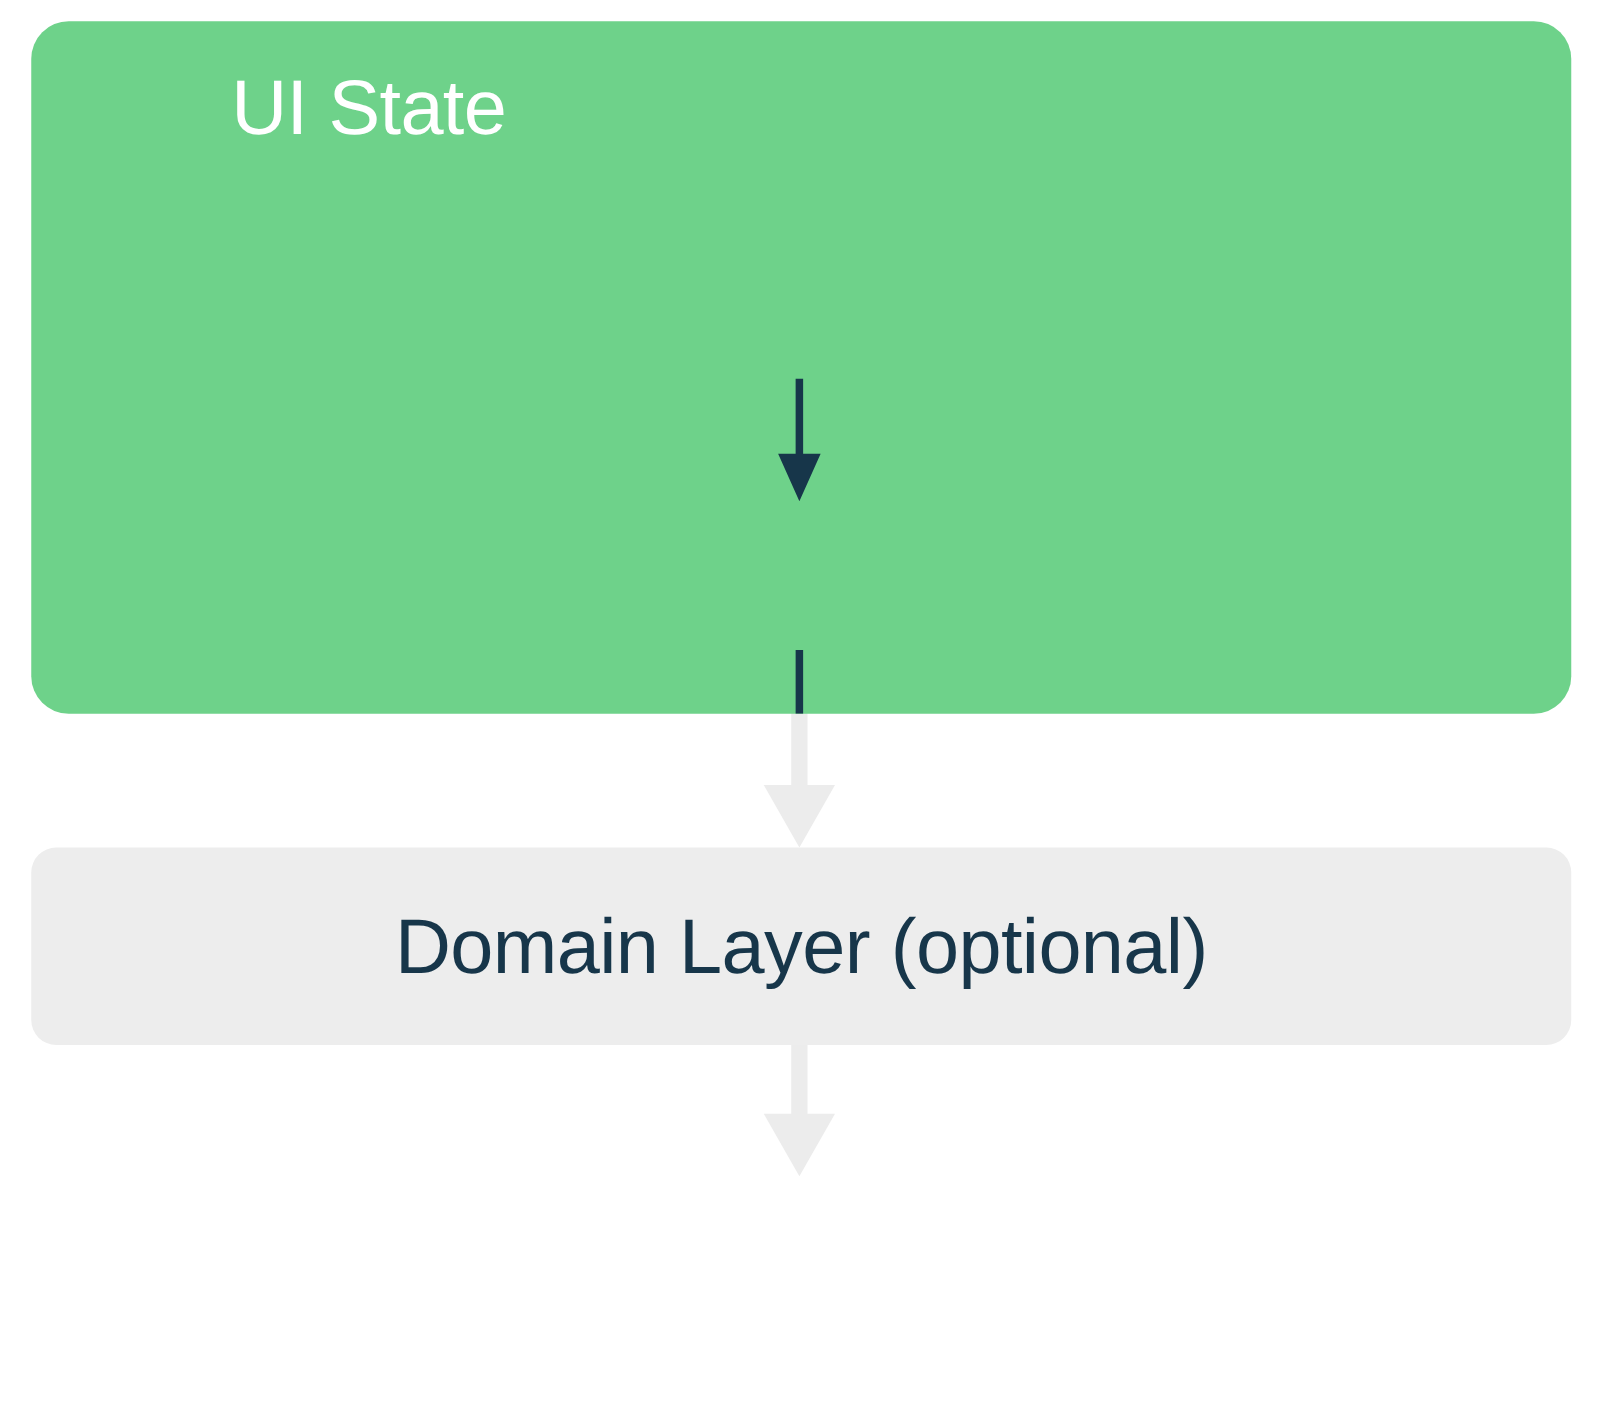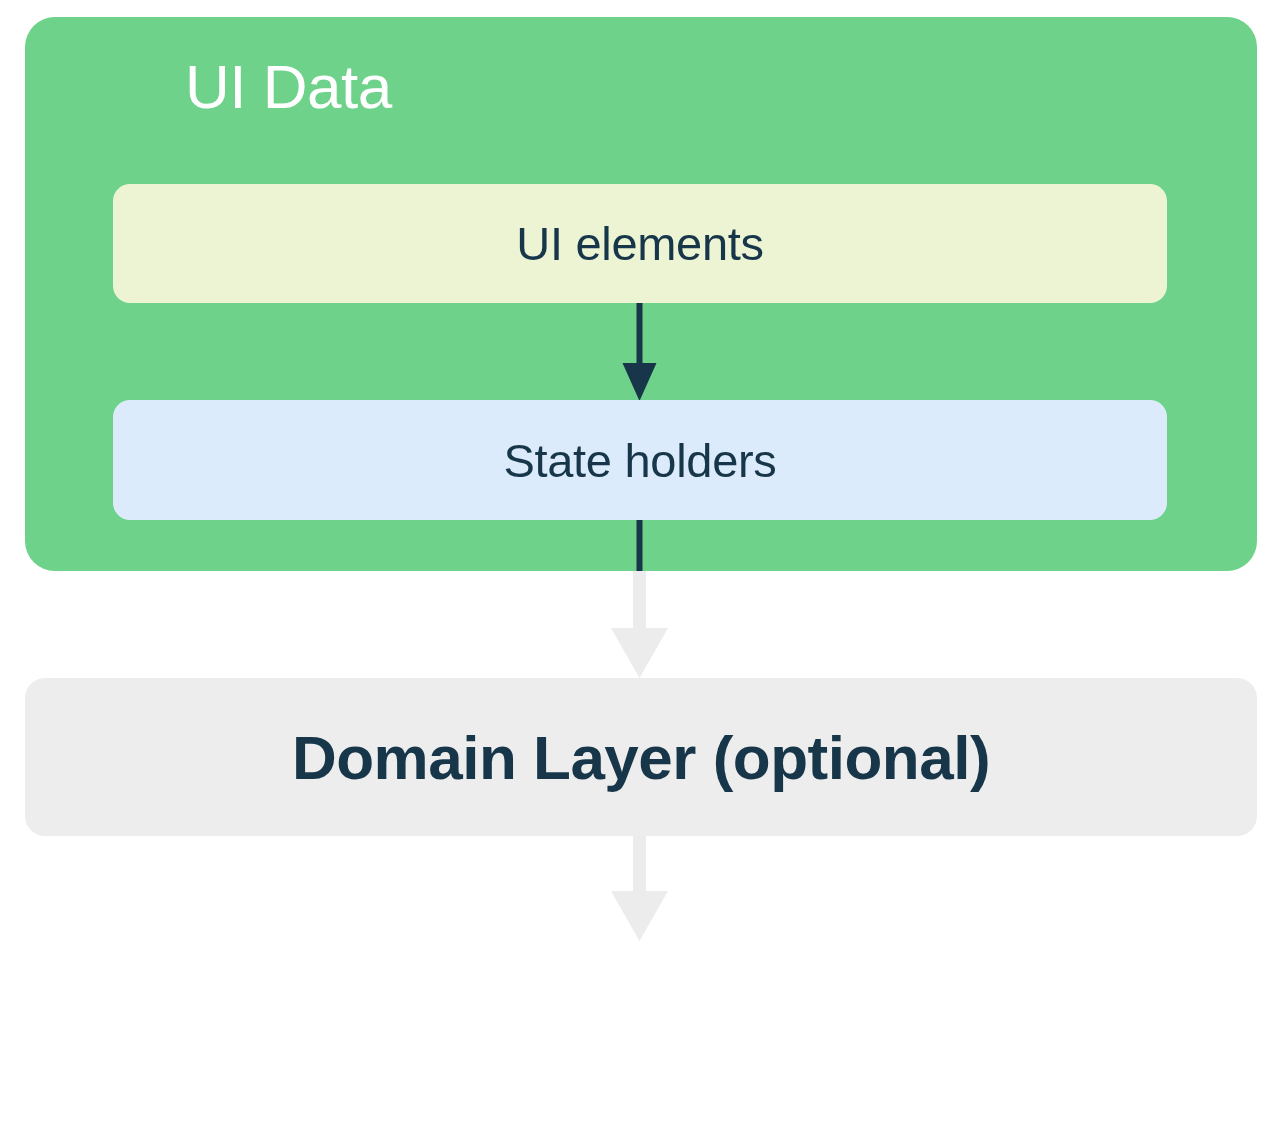--- a/index.html
+++ b/index.html
@@ -90,56 +90,49 @@
   }
   .layer-box-label {
     font-size: 62px;
     color: #17364a;
     letter-spacing: -0.5px;
     white-space: nowrap;
   }
   .domain-layer-box {
     top: 678px;
     height: 158px;
-    font-weight: bold;
   }
   .data-layer-box {
     top: 941px;
     height: 167px;
   }
 </style>
 </head>
 <body>
 
 <div id="diagram-root">
 
   <svg class="arrow" width="1280" height="1133" viewBox="0 0 1280 1133" aria-hidden="true">
 
     <path d="M 633 560 L 646 560 L 646 628 L 668 628 L 639.5 678 L 611 628 L 633 628 Z" fill="#ececec"></path>
 
     <path d="M 633 836 L 646 836 L 646 891 L 668 891 L 639.5 941 L 611 891 L 633 891 Z" fill="#ececec"></path>
   </svg>
 
   <div class="ui-layer-container">
 
-    <div class="ui-layer-title">UI Data</div>
+    <div class="ui-layer-title">UI State</div>
 
     <svg class="arrow" width="1232" height="554" viewBox="0 0 1232 554" aria-hidden="true">
       <path d="M 611.5 286 L 617.5 286 L 617.5 346 L 631.5 346 L 614.5 384 L 597.5 346 L 611.5 346 Z" fill="#17364a"></path>
 
       <rect x="611.5" y="503" width="6" height="51" fill="#17364a"></rect>
     </svg>
 
-    <div class="inner-box ui-elements-box">
-      <span class="inner-box-label">UI elements</span>
-    </div>
 
-    <div class="inner-box state-holders-box">
-      <span class="inner-box-label">State holders</span>
-    </div>
 
   </div>
 
   <div class="layer-box domain-layer-box">
     <span class="layer-box-label">Domain Layer (optional)</span>
   </div>
 
 
 </div>
 

